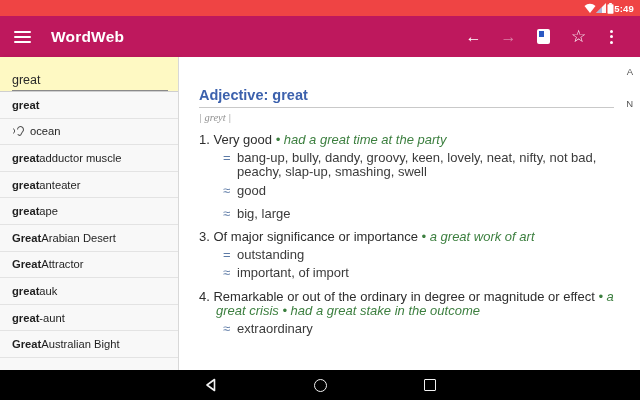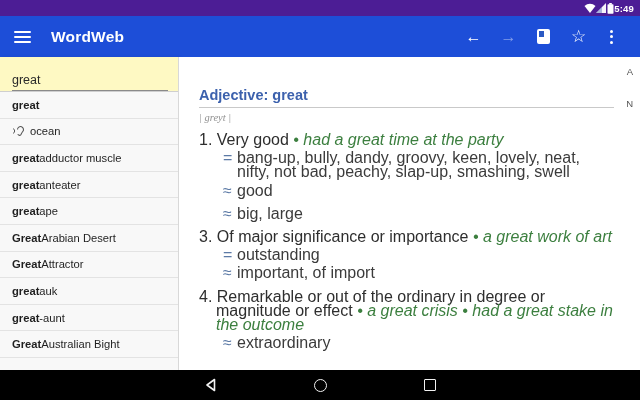--- a/index.html
+++ b/index.html
@@ -3,29 +3,29 @@
 <meta charset="utf-8">
 <style>
   html,body{margin:0;padding:0;background:#222;}
   .screen{
     position:relative;width:640px;height:400px;overflow:hidden;background:#000;
     font-family:"Liberation Sans","DejaVu Sans",sans-serif;
     -webkit-font-smoothing:antialiased;
   }
   
   .status-bar{
-    position:absolute;top:0;left:0;right:0;height:16px;background:#4c1d95;
+    position:absolute;top:0;left:0;right:0;height:16px;background:#ef4444;
     display:flex;align-items:center;justify-content:flex-end;gap:0;padding-right:6px;
     color:#fff;
   }
   .status-time{font-size:9.5px;font-weight:700;letter-spacing:.2px;}
   .sicon{display:block;}
   
   .app-bar{
-    position:absolute;top:16px;left:0;right:0;height:41px;background:#1d4ed8;
+    position:absolute;top:16px;left:0;right:0;height:41px;background:#be185d;
     display:flex;align-items:center;padding:0 14px;color:#fff;
   }
   .hamburger{width:17px;display:flex;flex-direction:column;gap:3px;cursor:pointer;}
   .hamburger span{display:block;height:2px;background:#fff;border-radius:1px;}
   .app-title{margin-left:20px;font-size:15.5px;font-weight:700;letter-spacing:.2px;}
   .appbar-actions{margin-left:auto;display:flex;align-items:center;}
   .abtn{width:35px;text-align:center;font-size:16px;line-height:41px;cursor:pointer;}
   .abtn.disabled{color:rgba(255,255,255,.45);}
   .book-icon{position:relative;width:13px;height:15px;background:#fff;border-radius:2px;margin:0 11px;}
   .book-icon .notch{position:absolute;left:2px;top:2px;width:5px;height:6px;background:#2b59c3;}
@@ -46,21 +46,21 @@
   .list-item b{font-weight:700;}
   .ear-icon{margin-right:5px;display:block;}
   
   .content{flex:1;background:#fff;position:relative;padding:30px 26px 0 20px;box-sizing:border-box;overflow:hidden;color:#2e2e2e;}
   .index-letter{position:absolute;right:7px;font-size:9.5px;color:#555;cursor:pointer;}
   .index-a{top:9px;}
   .index-n{top:41px;}
   .heading{font-size:14.5px;font-weight:700;color:#3c61ad;margin:0;}
   .heading-rule{border:0;border-top:1px solid #c9c9c9;margin:4px 0 0 0;}
   .pron{font-family:"Liberation Serif","DejaVu Serif",serif;font-style:italic;font-size:10.5px;color:#8f8f8f;margin-top:4px;}
-  .senses{margin-top:10px;font-size:16px;line-height:14.2px;}
+  .senses{margin-top:10px;font-size:13px;line-height:14.2px;}
   .sense{margin-bottom:9px;}
   .sense-line{padding-left:17px;text-indent:-17px;}
   .sense-num{color:#2e2e2e;}
   .sense-def{color:#2e2e2e;}
   .sense-ex{color:#3c7f3f;font-style:italic;}
   .syn-row{display:flex;margin:4px 0 0 24px;}
   .syn-sym{width:14px;color:#5c7aa6;flex:none;}
   .syn-words{color:#3b3b3b;}
   
   .nav-bar{position:absolute;bottom:0;left:0;right:0;height:30px;background:#000;

